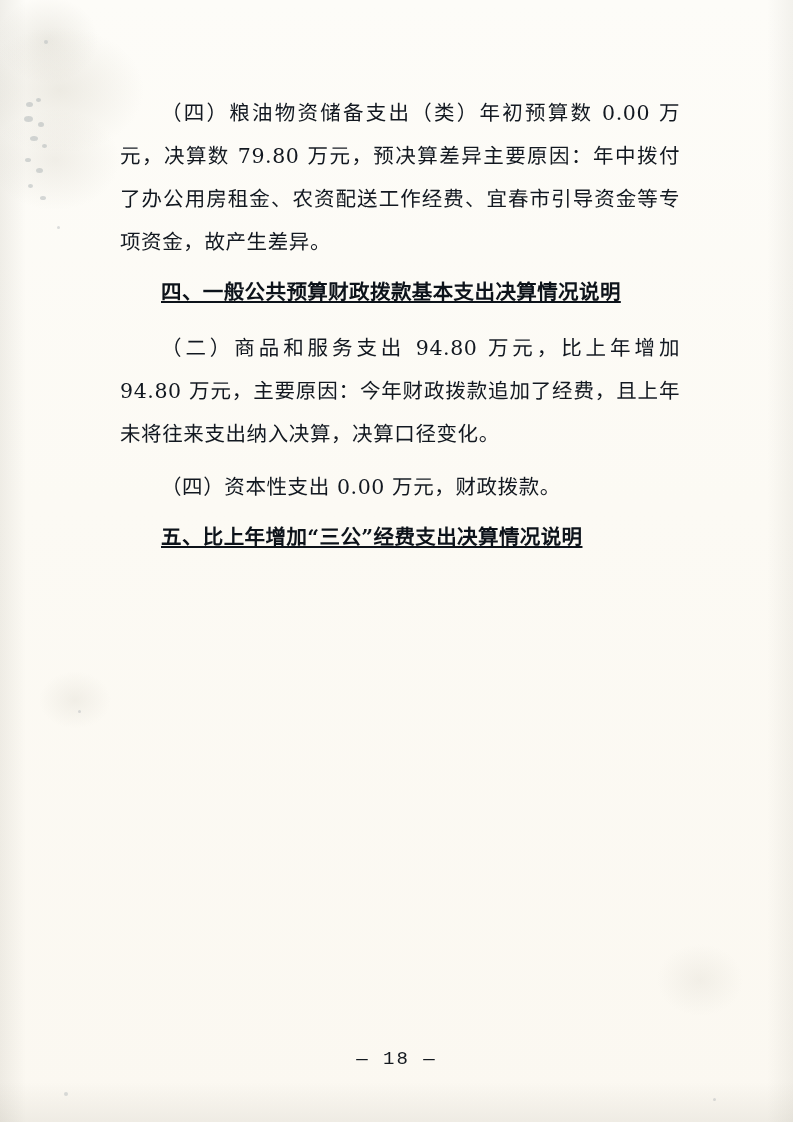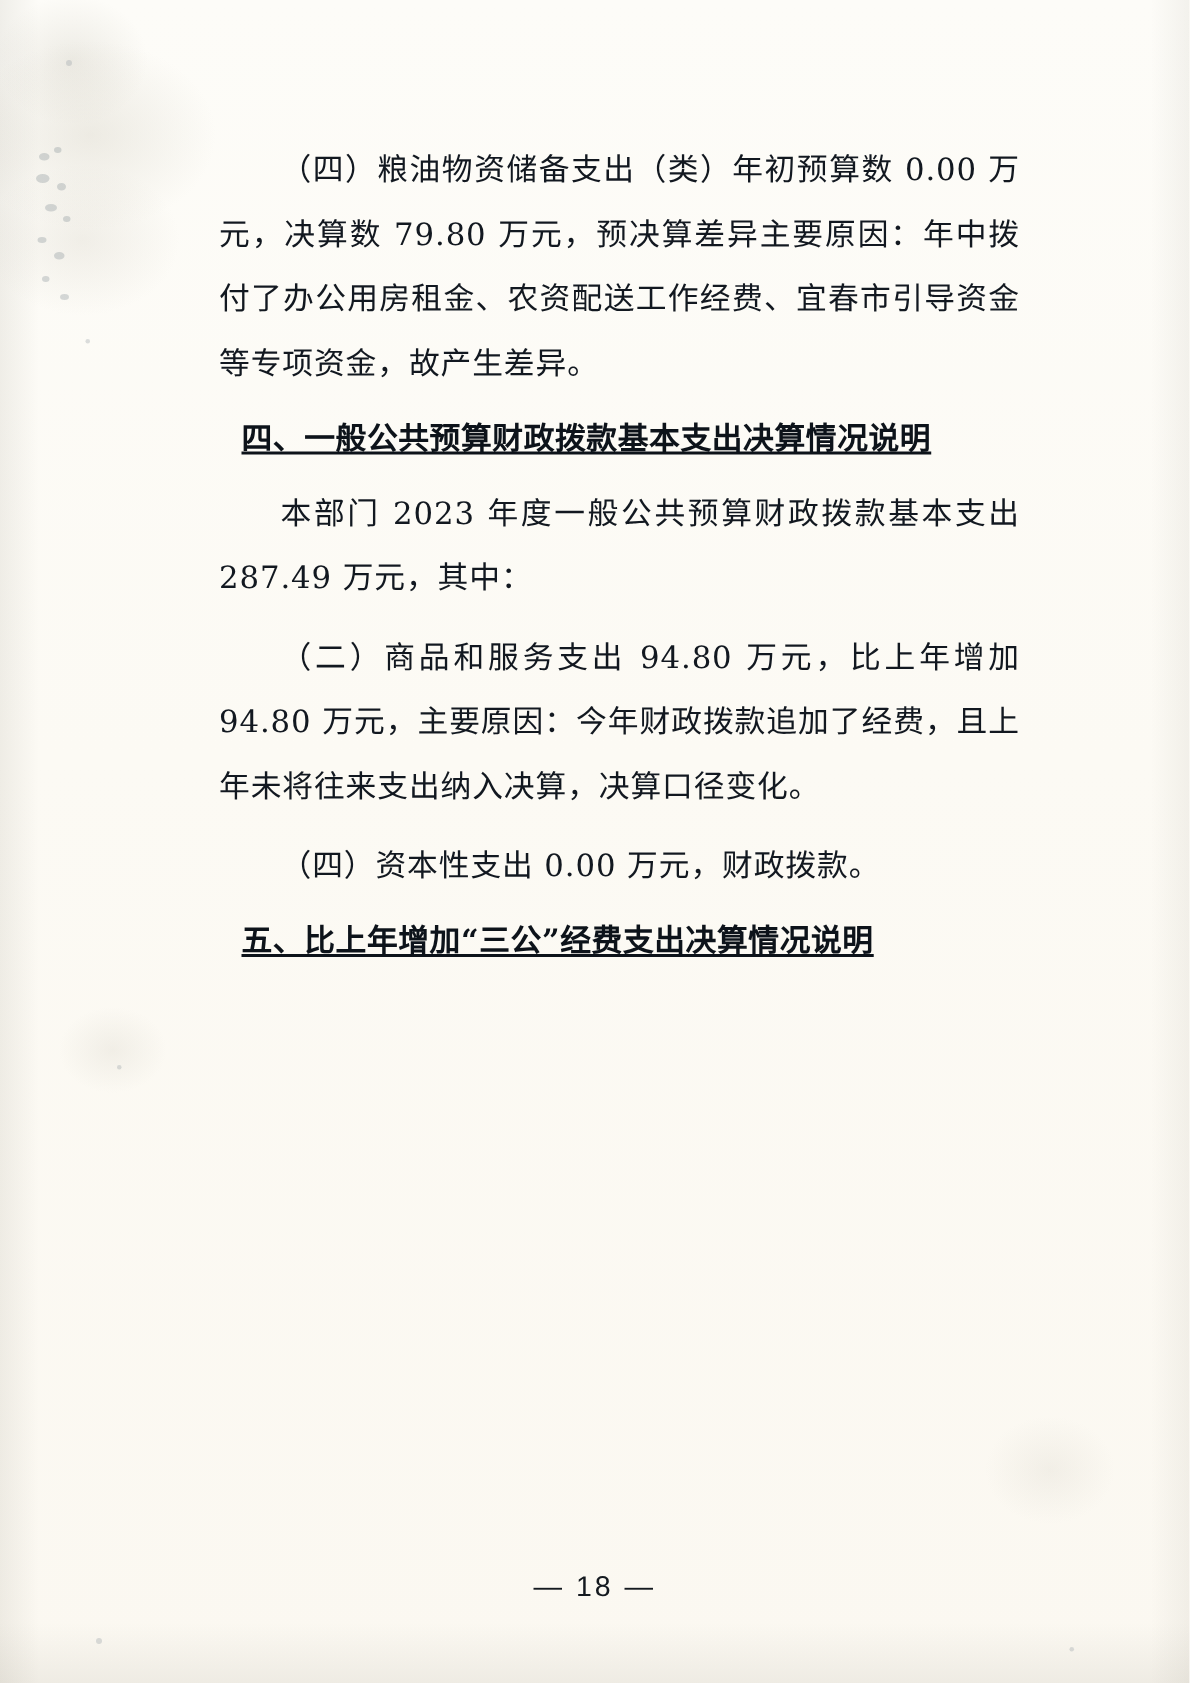--- a/index.html
+++ b/index.html
@@ -56,21 +56,20 @@
     font-size: 20.5px;
     line-height: 43px;
     color: #121820;
     letter-spacing: 0.6px;
     text-align: justify;
     text-justify: inter-ideograph;
   }
 
   p.indent {
     text-indent: 2em;
-    margin-left: 26px;
   }
 
   p.heading {
     font-weight: bold;
     text-indent: 2em;
     letter-spacing: 0.4px;
     color: #0d131a;
     text-decoration: underline;
   }
 
@@ -80,21 +79,21 @@
 
   .footer {
     position: absolute;
     left: 0;
     right: 0;
     top: 1048px;
     text-align: center;
     font-size: 19px;
     color: #14191f;
     letter-spacing: 2px;
-    font-family: Liberation Sans, sans-serif;
+    font-family: Liberation Mono, monospace;
   }
 
   .edge-shadow {
     position: absolute;
     top: 0;
     bottom: 0;
     width: 26px;
     pointer-events: none;
   }
   .edge-shadow.left {
@@ -145,21 +144,20 @@
   <span class="speck" style="left:713px; top:1098px; width:3px; height:3px;"></span>
 
   <div class="content">
 
     <p class="indent">（四）粮油物资储备支出（类）年初预算数 0.00 万元，决算数 79.80 万元，预决算差异主要原因：年中拨付了办公用房租金、农资配送工作经费、宜春市引导资金等专项资金，故产生差异。</p>
     <div class="para-gap"></div>
 
     <p class="heading">四、一般公共预算财政拨款基本支出决算情况说明</p>
     <div class="para-gap"></div>
 
-    <p class="indent">本部门 2023 年度一般公共预算财政拨款基本支出 287.49 万元，其中：</p>
     <div class="para-gap"></div>
 
     <div class="para-gap"></div>
 
     <p class="indent">（二）商品和服务支出 94.80 万元，比上年增加 94.80 万元，主要原因：今年财政拨款追加了经费，且上年未将往来支出纳入决算，决算口径变化。</p>
     <div class="para-gap"></div>
 
     <div class="para-gap"></div>
 
     <p class="indent">（四）资本性支出 0.00 万元，财政拨款。</p>

